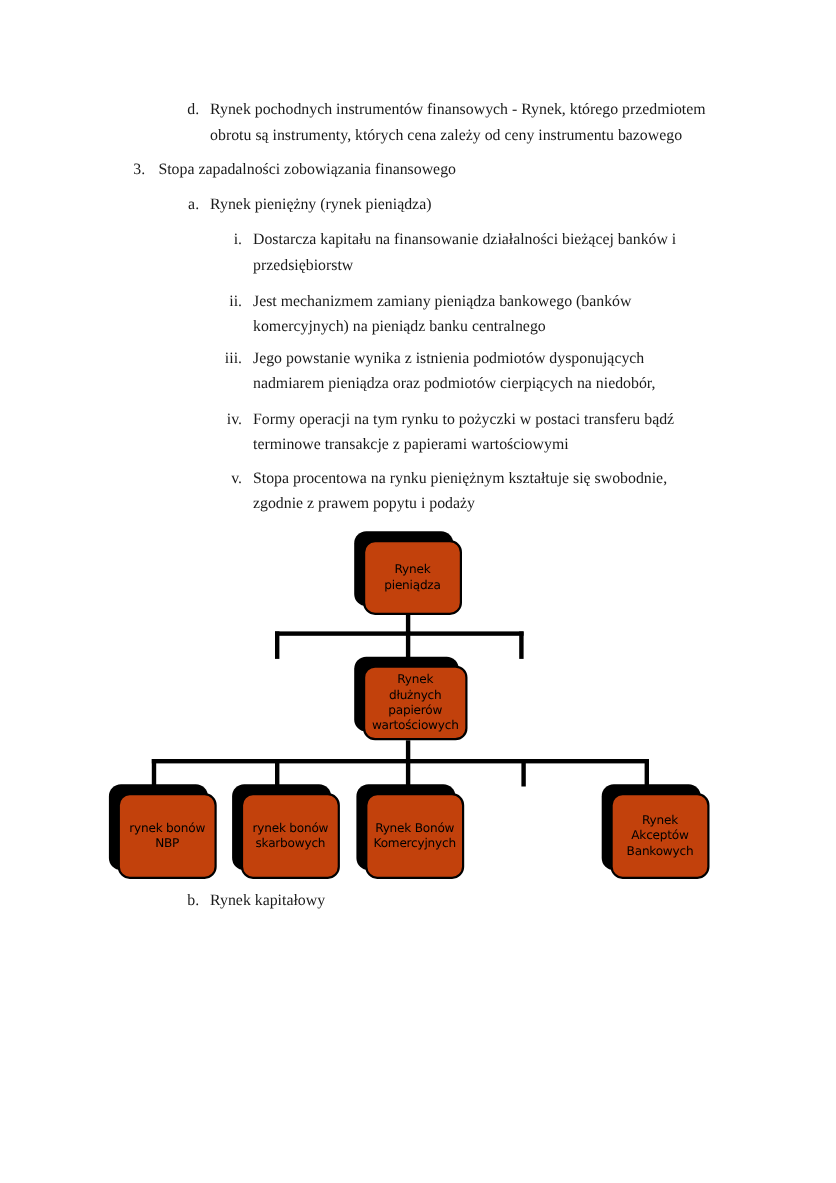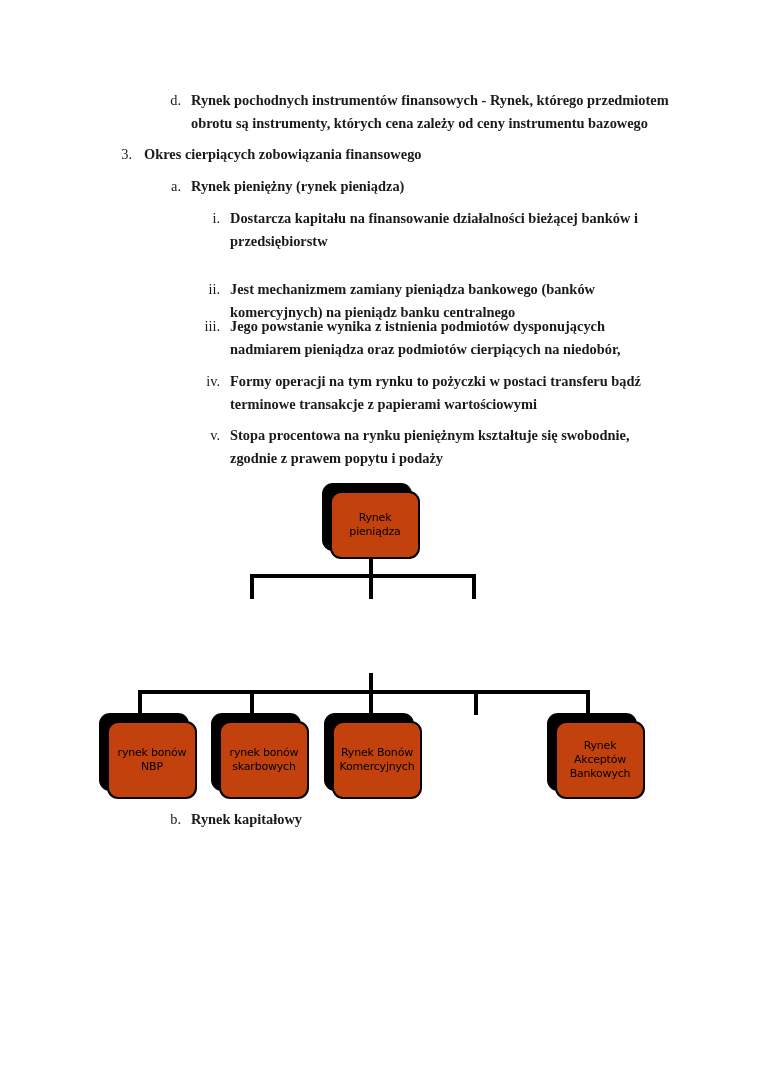--- a/index.html
+++ b/index.html
@@ -24,21 +24,20 @@
     font-size: 14.4px;
     line-height: 1.62;
   }
   .marker {
     flex: 0 0 auto;
     text-align: right;
     white-space: nowrap;
   }
   .body-text {
     flex: 1 1 auto;
-    font-weight: bold;
   }
 
   
   .lvl-alpha { }
   .lvl-alpha > .marker { width: 26px; margin-right: 10px; }
 
   
   .lvl-num > .marker { width: 22px; margin-right: 12px; }
 
   
@@ -97,34 +96,34 @@
 
 <div class="page">
 
   <div class="txt-block lvl-alpha" style="left:155px; top:89px; width:520px;">
     <span class="marker">d.</span>
     <span class="body-text">Rynek pochodnych instrumentów finansowych - Rynek, którego przedmiotem obrotu są instrumenty, których cena zależy od ceny instrumentu bazowego</span>
   </div>
 
   <div class="txt-block lvl-num" style="left:110px; top:143px; width:560px;">
     <span class="marker">3.</span>
-    <span class="body-text">Okres cierpiących zobowiązania finansowego</span>
+    <span class="body-text">Stopa zapadalności zobowiązania finansowego</span>
   </div>
 
   <div class="txt-block lvl-alpha" style="left:155px; top:175px; width:520px;">
     <span class="marker">a.</span>
     <span class="body-text">Rynek pieniężny (rynek pieniądza)</span>
   </div>
 
   <div class="txt-block lvl-roman" style="left:190px; top:207px; width:470px;">
     <span class="marker">i.</span>
     <span class="body-text">Dostarcza kapitału na finansowanie działalności bieżącej banków i przedsiębiorstw</span>
   </div>
 
-  <div class="txt-block lvl-roman" style="left:190px; top:278px; width:430px;">
+  <div class="txt-block lvl-roman" style="left:190px; top:263px; width:430px;">
     <span class="marker">ii.</span>
     <span class="body-text">Jest mechanizmem zamiany pieniądza bankowego (banków komercyjnych) na pieniądz banku centralnego</span>
   </div>
 
   <div class="txt-block lvl-roman" style="left:190px; top:315px; width:440px;">
     <span class="marker">iii.</span>
     <span class="body-text">Jego powstanie wynika z istnienia podmiotów dysponujących nadmiarem pieniądza oraz podmiotów cierpiących na niedobór,</span>
   </div>
 
   <div class="txt-block lvl-roman" style="left:190px; top:370px; width:460px;">
@@ -157,20 +156,24 @@
     <div class="conn" style="left:369px; top:690px; width:4px; height:25px;"></div>
     <div class="conn" style="left:474px; top:690px; width:4px; height:25px;"></div>
     <div class="conn" style="left:586px; top:690px; width:4px; height:25px;"></div>
 
     <div class="node" style="left:322px; top:483px; width:90px; height:68px;">
       <div class="shadow"></div>
       <div class="face">Rynek pieniądza</div>
     </div>
 
 
+    <div class="node" style="left:322px; top:597px; width:95px; height:68px;">
+      <div class="shadow"></div>
+      <div class="face">Rynek dłużnych papierów wartościowych</div>
+    </div>
 
 
     <div class="node" style="left:99px; top:713px; width:90px; height:78px;">
       <div class="shadow"></div>
       <div class="face">rynek bonów NBP</div>
     </div>
 
     <div class="node" style="left:211px; top:713px; width:90px; height:78px;">
       <div class="shadow"></div>
       <div class="face">rynek bonów skarbowych</div>

